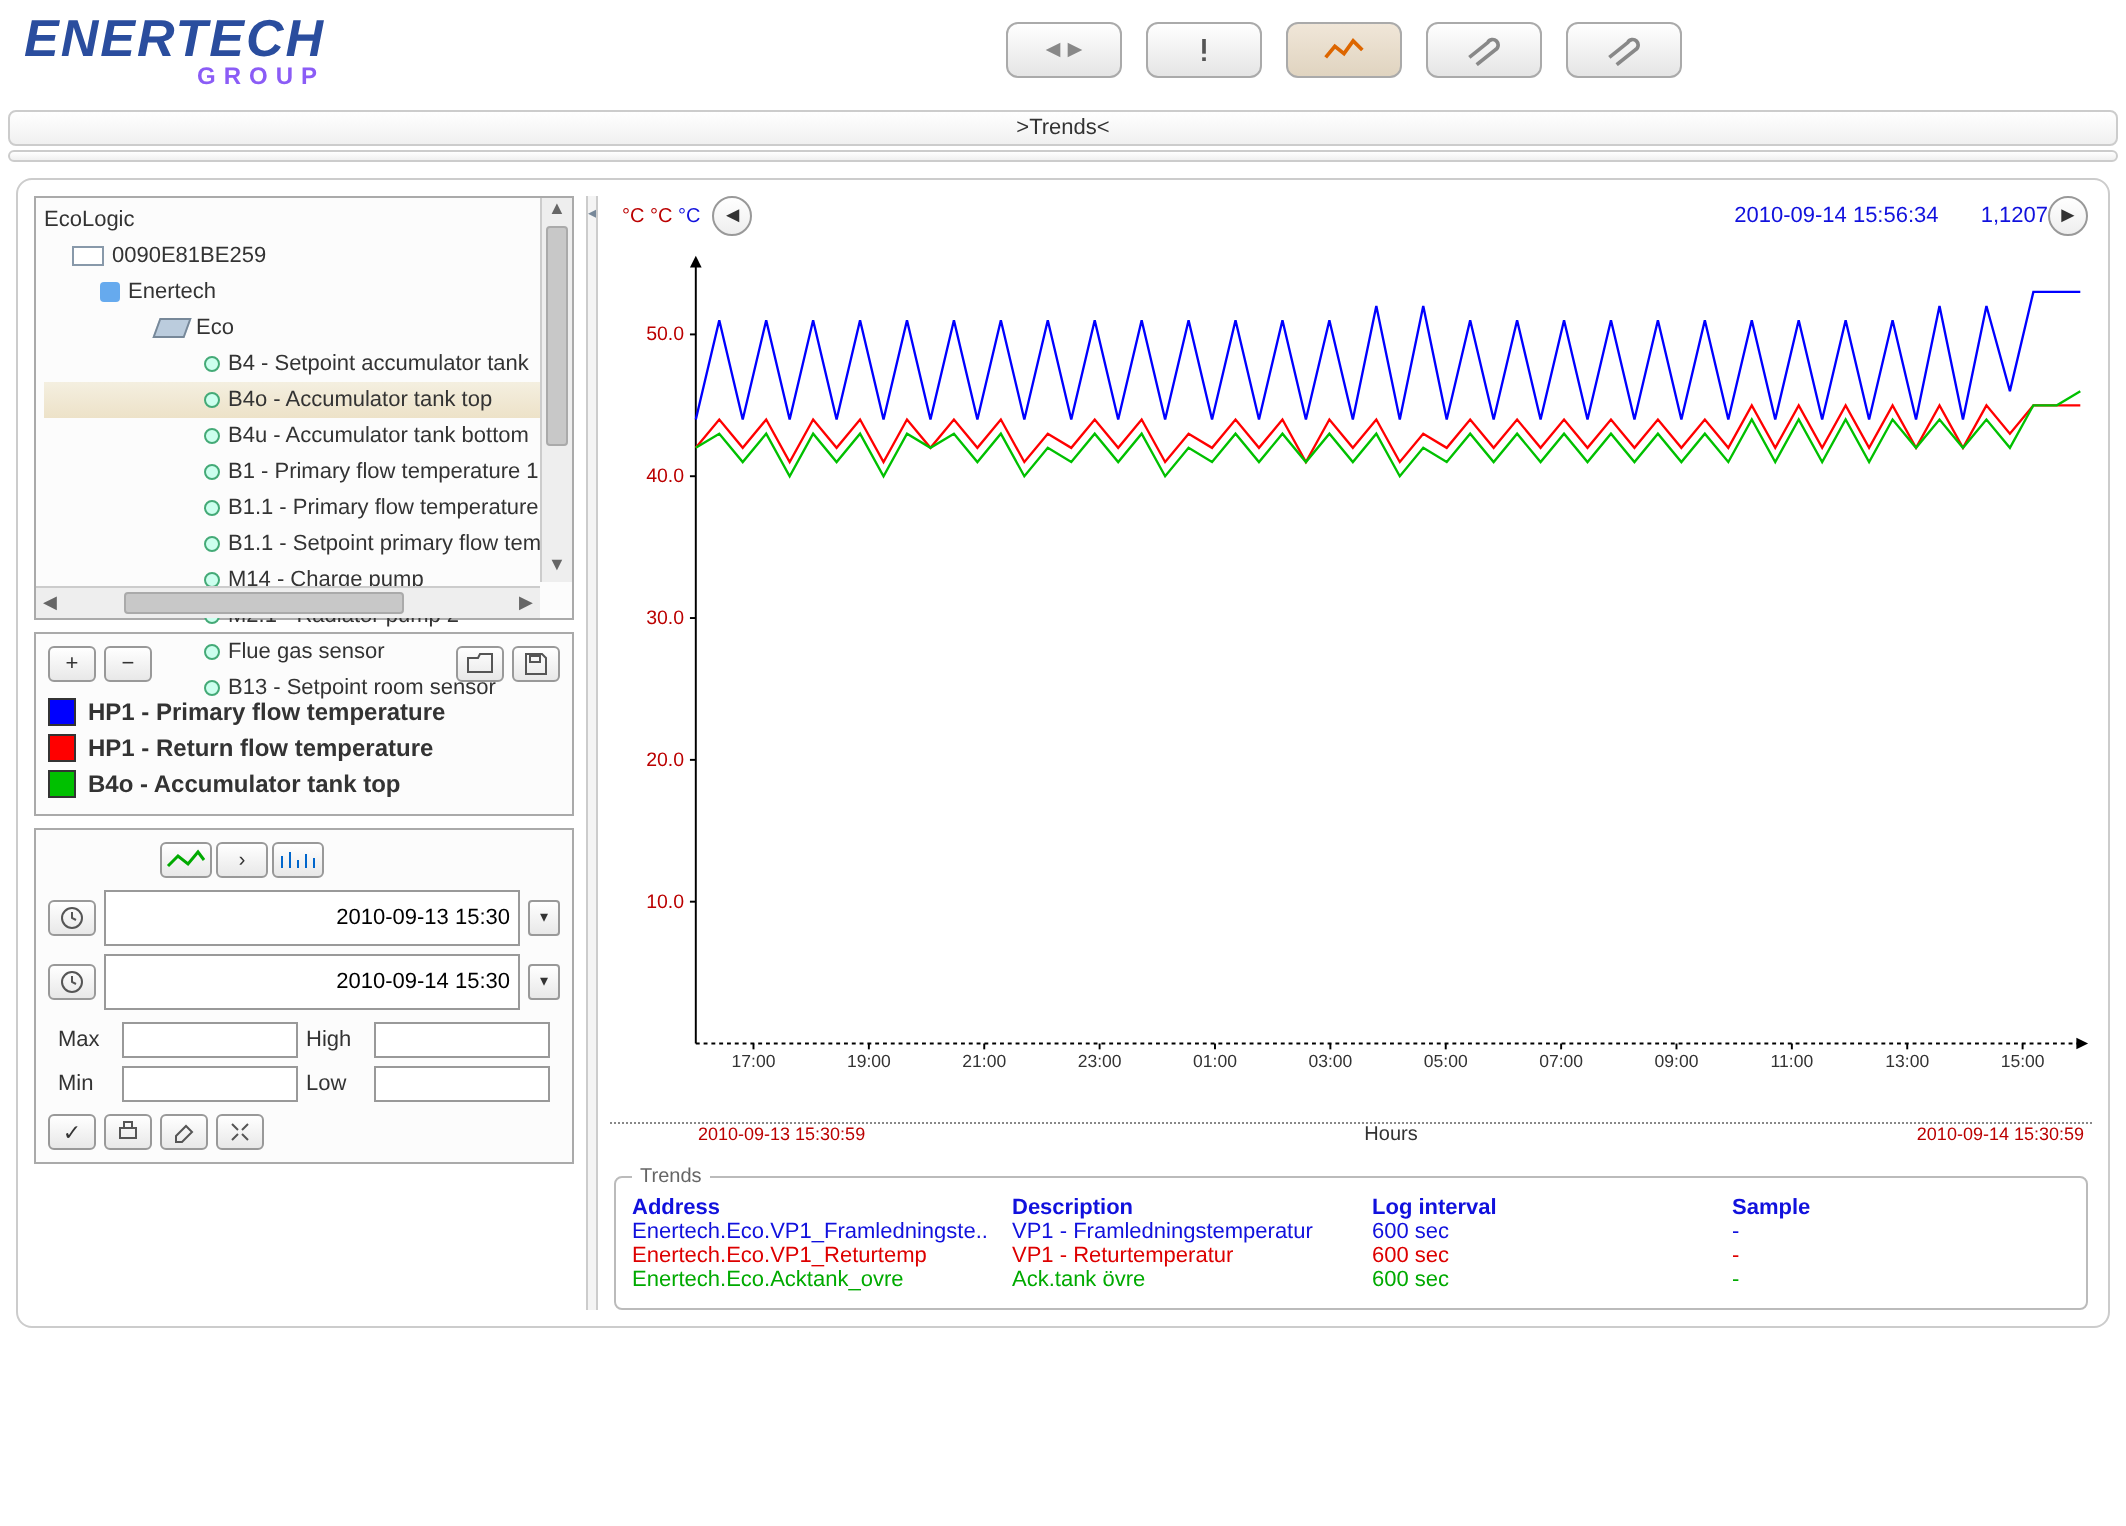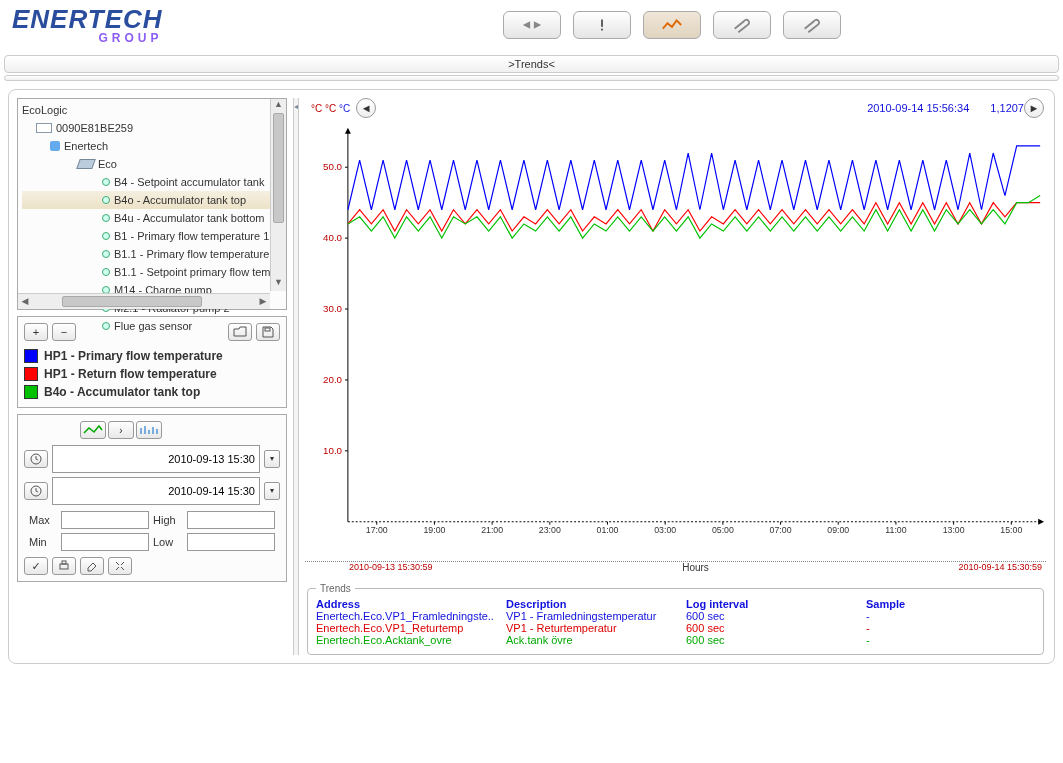--- a/index.html
+++ b/index.html
@@ -198,20 +198,24 @@
                 <span class="bullet"></span>
                 <span>M14 - Charge pump</span>
               </div>
               <div class="tree-item tree-indent-4">
                 <span class="bullet"></span>
                 <span>M2.1 - Radiator pump 2</span>
               </div>
               <div class="tree-item tree-indent-4">
                 <span class="bullet"></span>
                 <span>Flue gas sensor</span>
+              </div>
+              <div class="tree-item tree-indent-4">
+                <span class="bullet"></span>
+                <span>B13 - Setpoint room sensor</span>
               </div>
             </div>
         </div>
       </div>
       <div class="tree-scroll-v">
         <div class="arr top">▲</div>
         <div class="thumb"></div>
         <div class="arr bot">▼</div>
       </div>
       <div class="tree-scroll-h">

